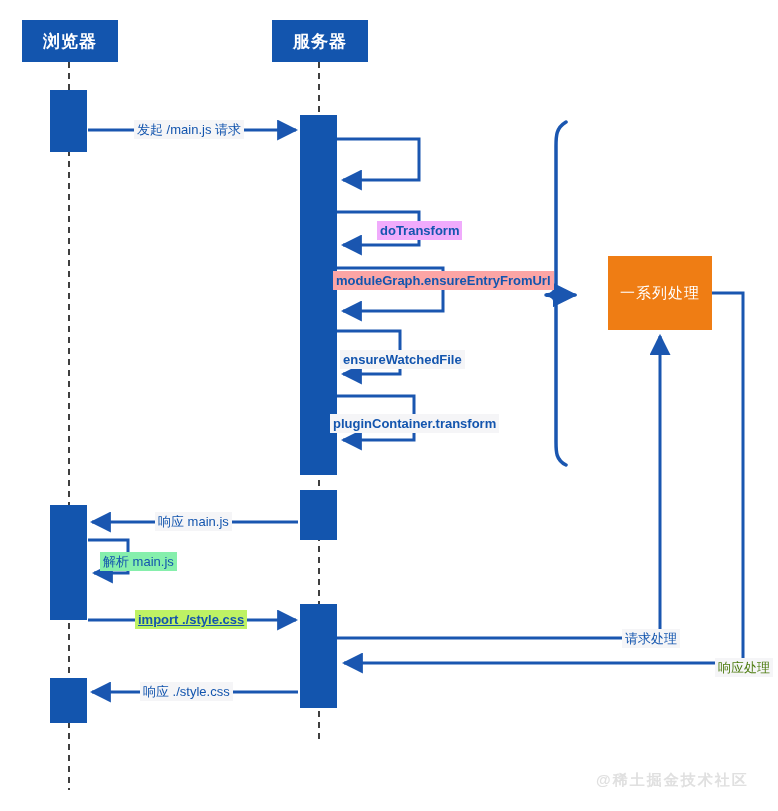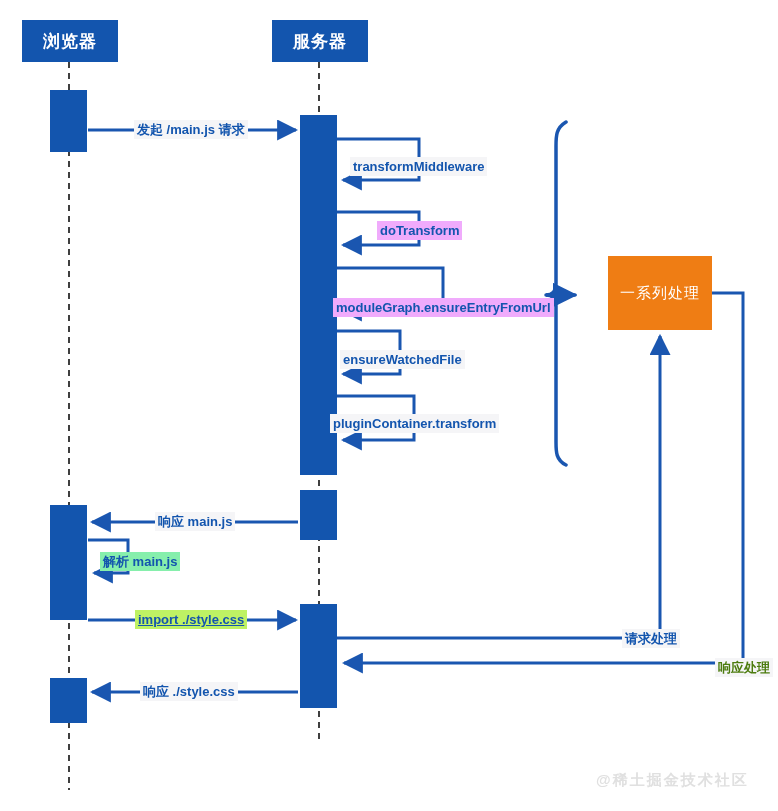--- a/index.html
+++ b/index.html
@@ -44,21 +44,21 @@
     position:absolute;
     background:#f5f5f7;
     color:#1355AE;
     font-size:13px;
     font-weight:700;
     line-height:17px;
     padding:1px 3px;
     white-space:nowrap;
     box-sizing:border-box;
   }
-  .msg-label.cjk{font-weight:700;}
+  .msg-label.cjk{font-weight:400;}
   .watermark{
     position:absolute;
     color:#e0e0e0;
     font-size:15px;
     font-weight:700;
     letter-spacing:2px;
     white-space:nowrap;
     user-select:none;
   }
 </style>
@@ -137,23 +137,22 @@
   <div class="note-box" style="left:608px;top:256px;width:104px;height:74px;">
     <span>一系列处理</span>
   </div>
 
   <div class="msg-label cjk" style="left: 134px; top: 120px; background: rgb(245, 245, 247); color: rgb(19, 85, 174);">发起 /main.js 请求</div>
   <div class="msg-label cjk" style="left: 155px; top: 512px; background: rgb(245, 245, 247); color: rgb(19, 85, 174);">响应 main.js</div>
   <div class="msg-label cjk" style="left: 100px; top: 552px; background: #86efac; color: rgb(19, 85, 174);">解析 main.js</div>
   <div class="msg-label" style="left: 135px; top: 610px; background: #bef264; color: rgb(19, 85, 174); text-decoration: underline;">import ./style.css</div>
   <div class="msg-label cjk" style="left: 140px; top: 682px; background: rgb(245, 245, 247); color: rgb(19, 85, 174);">响应 ./style.css</div>
 
-  <div class="msg-label" style="left: 350px; top: 157px; background: rgb(245, 245, 247); color: rgb(19, 85, 174);">transformMiddleware</div>
   <div class="msg-label" style="left: 377px; top: 221px; background: #f0abfc; color: rgb(19, 85, 174);">doTransform</div>
-  <div class="msg-label" style="left: 333px; top: 298px; background: #f0abfc; color: rgb(19, 85, 174);">moduleGraph.ensureEntryFromUrl</div>
+  <div class="msg-label" style="left: 333px; top: 271px; background: #fca5a5; color: rgb(19, 85, 174);">moduleGraph.ensureEntryFromUrl</div>
   <div class="msg-label" style="left: 340px; top: 350px; background: rgb(245, 245, 247); color: rgb(19, 85, 174);">ensureWatchedFile</div>
   <div class="msg-label" style="left: 330px; top: 414px; background: rgb(245, 245, 247); color: rgb(19, 85, 174);">pluginContainer.transform</div>
 
   <div class="msg-label cjk" style="left: 622px; top: 629px; background: rgb(245, 245, 247); color: rgb(19, 85, 174);">请求处理</div>
   <div class="msg-label cjk" style="left: 715px; top: 658px; background: rgb(245, 245, 247); color: #4d7c0f;">响应处理</div>
 
   <div class="watermark" style="left: 596px; top: 771px; color: rgb(224, 224, 224);">@稀土掘金技术社区</div>
 
 </div>
 

